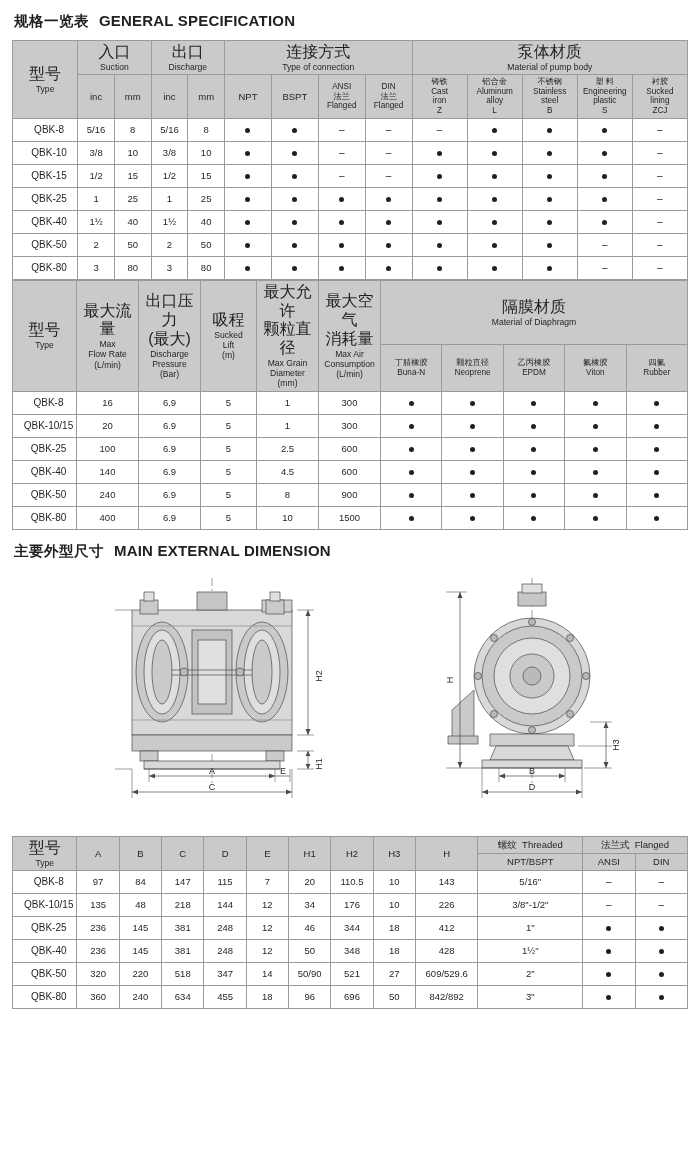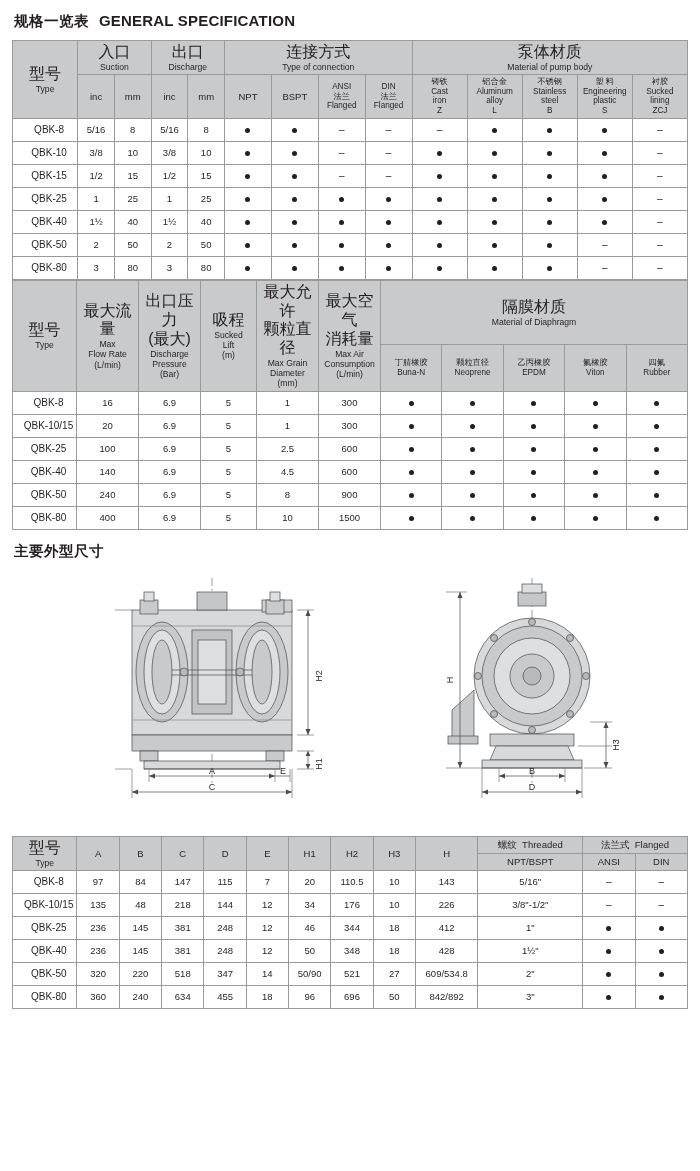--- a/index.html
+++ b/index.html
@@ -457,20 +457,21 @@
           <td><span class="dot"></span></td>
           <td><span class="dot"></span></td>
           <td><span class="dot"></span></td>
           <td><span class="dot"></span></td>
         </tr>
       </tbody>
   </table>
 
   <div class="section-title">
     <span class="cn">主要外型尺寸</span>
+    <span class="en">MAIN EXTERNAL DIMENSION</span>
   </div>
 
   <div class="drawing">
     <svg width="676" height="250" viewBox="0 0 676 250" xmlns="http://www.w3.org/2000/svg">
       <g stroke="#4a4a4a" fill="none" stroke-width="0.7">
 
         <line x1="200" y1="8" x2="200" y2="215" stroke-dasharray="8,3,2,3" stroke="#777"></line>
 
         <rect x="120" y="40" width="160" height="125" fill="#d8d9db" stroke="#4a4a4a"></rect>
 
@@ -716,21 +717,21 @@
         <tr>
           <td class="model-cell">QBK-50</td>
           <td class="">320</td>
           <td class="">220</td>
           <td class="">518</td>
           <td class="">347</td>
           <td class="">14</td>
           <td class="">50/90</td>
           <td class="">521</td>
           <td class="">27</td>
-          <td class="">609/534.8</td>
+          <td class="">609/529.6</td>
           <td class="">2"</td>
           <td><span class="dot"></span></td>
           <td><span class="dot"></span></td>
         </tr>
         <tr>
           <td class="model-cell">QBK-80</td>
           <td class="">360</td>
           <td class="">240</td>
           <td class="">634</td>
           <td class="">455</td>

